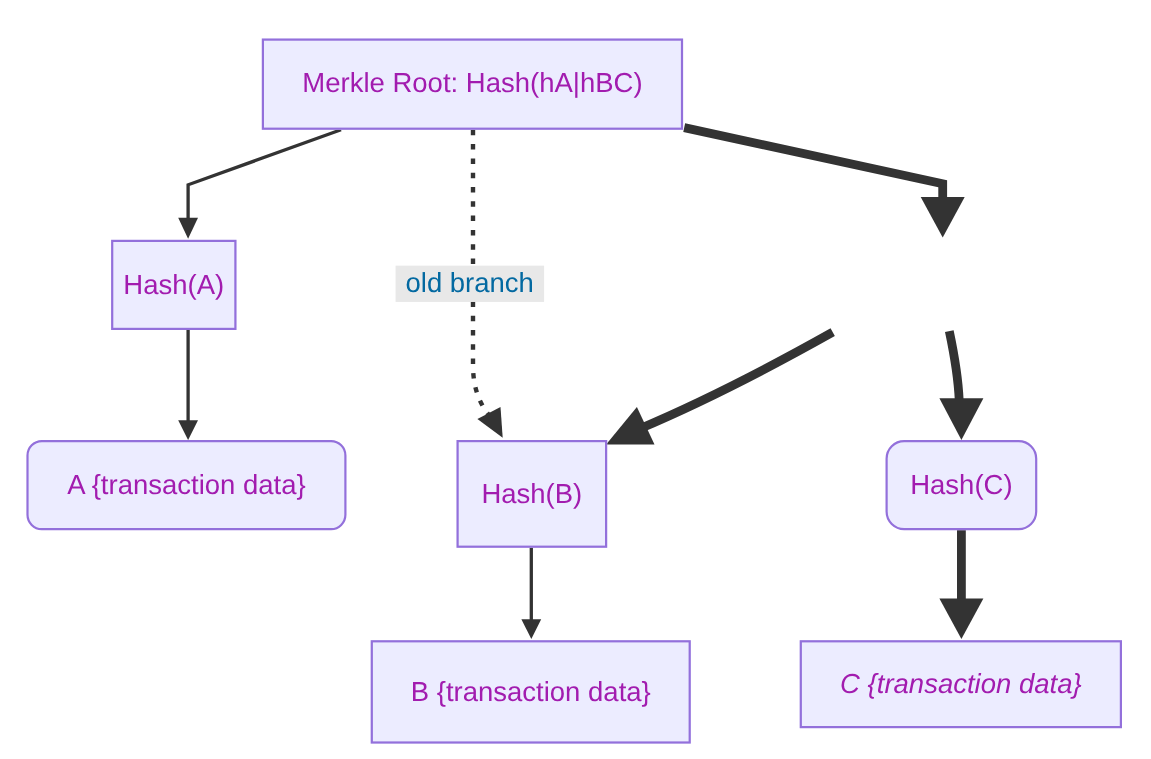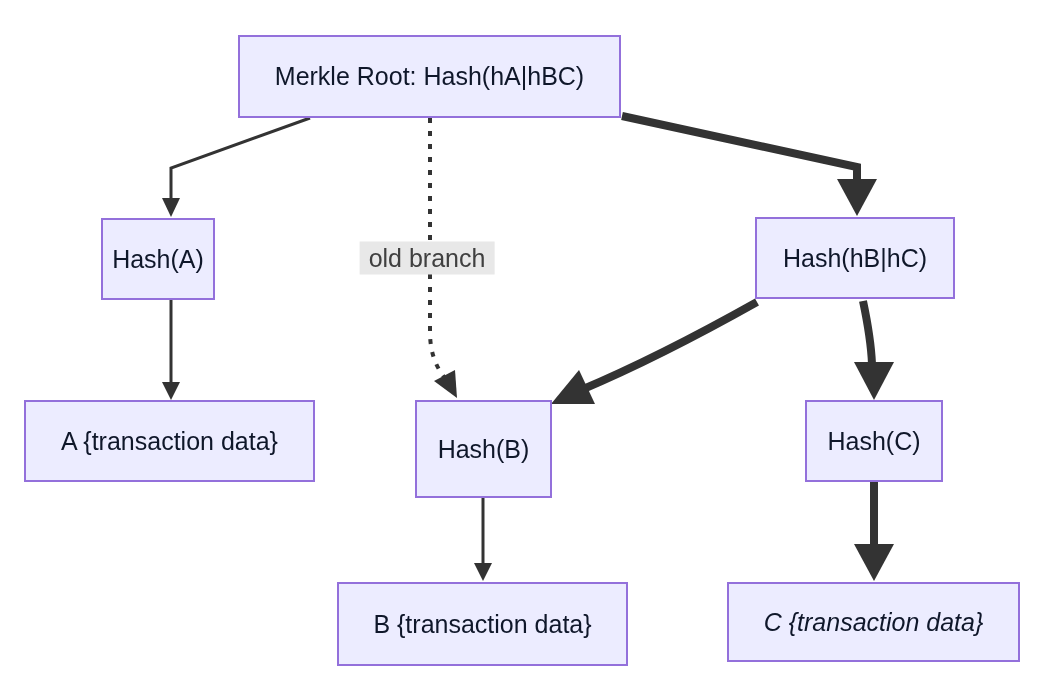--- a/index.html
+++ b/index.html
@@ -18,33 +18,33 @@
     position: absolute;
     left: 0; top: 0;
     width: 1046px;
     height: 690px;
   }
   .node {
     position: absolute;
     box-sizing: border-box;
     background: #ECECFF;
     border: 2px solid #9370DB;
-    color: #0f172a;
+    color: #a21caf;
     font-size: 25px;
     display: flex;
     align-items: center;
     justify-content: center;
     text-align: center;
     white-space: nowrap;
   }
   .edge-label {
     position: absolute;
     transform: translate(-50%, -50%);
     background: #e8e8e8;
-    color: #404040;
+    color: #0369a1;
     font-size: 25px;
     padding: 2px 9px;
     white-space: nowrap;
   }
 </style>
 </head>
 <body>
 
 <div class="diagram">
 
@@ -72,27 +72,26 @@
     <polygon points="483,581 474,563 492,563" fill="#333333"></polygon>
 
     <path d="M874,482 L874,546" stroke="#333333" stroke-width="8"></path>
     <polygon points="874,581 854,544 894,544" fill="#333333"></polygon>
   </svg>
 
   <div class="node" style="left:238px; top:35px; width:383px; height:83px;">Merkle Root: Hash(hA|hBC)</div>
 
   <div class="node" style="left:101px; top:218px; width:114px; height:82px;">Hash(A)</div>
 
-  <div class="node" style="left:755px; top:217px; width:200px; height:82px;">Hash(hB|hC)</div>
 
-  <div class="node" style="left:24px; top:400px; width:291px; height:82px;">A {transaction data}</div>
+  <div class="node" style="left:24px; top:400px; width:291px; height:82px;border-radius:14px;">A {transaction data}</div>
 
   <div class="node" style="left:415px; top:400px; width:137px; height:98px;">Hash(B)</div>
 
-  <div class="node" style="left:805px; top:400px; width:138px; height:82px;">Hash(C)</div>
+  <div class="node" style="left:805px; top:400px; width:138px; height:82px;border-radius:17px;">Hash(C)</div>
 
-  <div class="node" style="left:337px; top:582px; width:291px; height:84px;">B {transaction data}</div>
+  <div class="node" style="left:337px; top:582px; width:291px; height:94px;">B {transaction data}</div>
 
   <div class="node" style="left:727px; top:582px; width:293px; height:80px;font-style:italic;">C {transaction data}</div>
 
   <div class="edge-label" style="left:427px; top:258px;">old branch</div>
 
 </div>
 
 </body></html>

